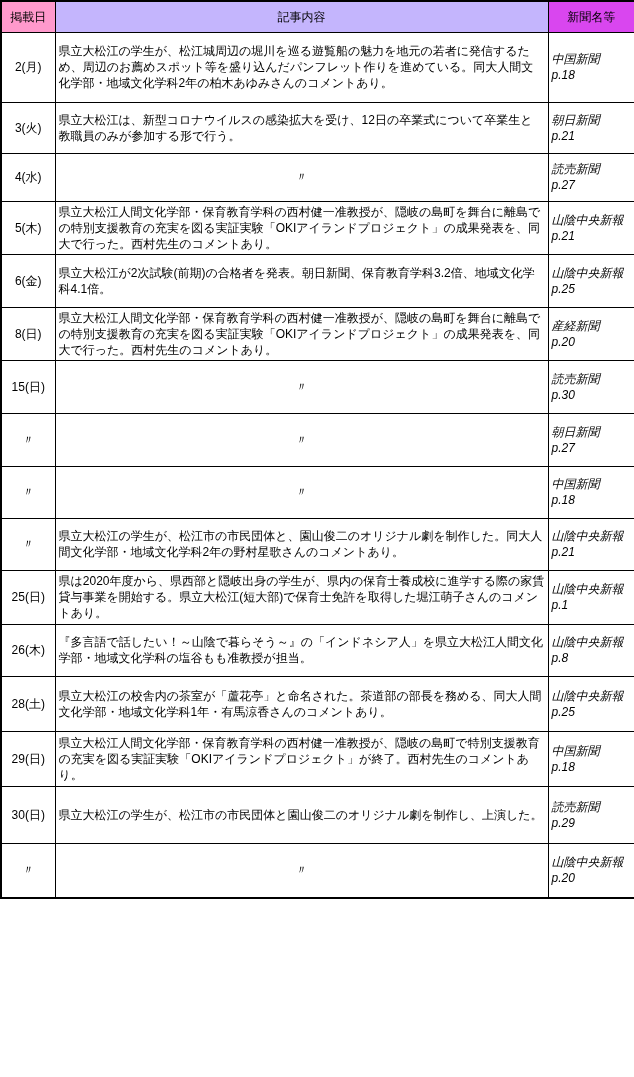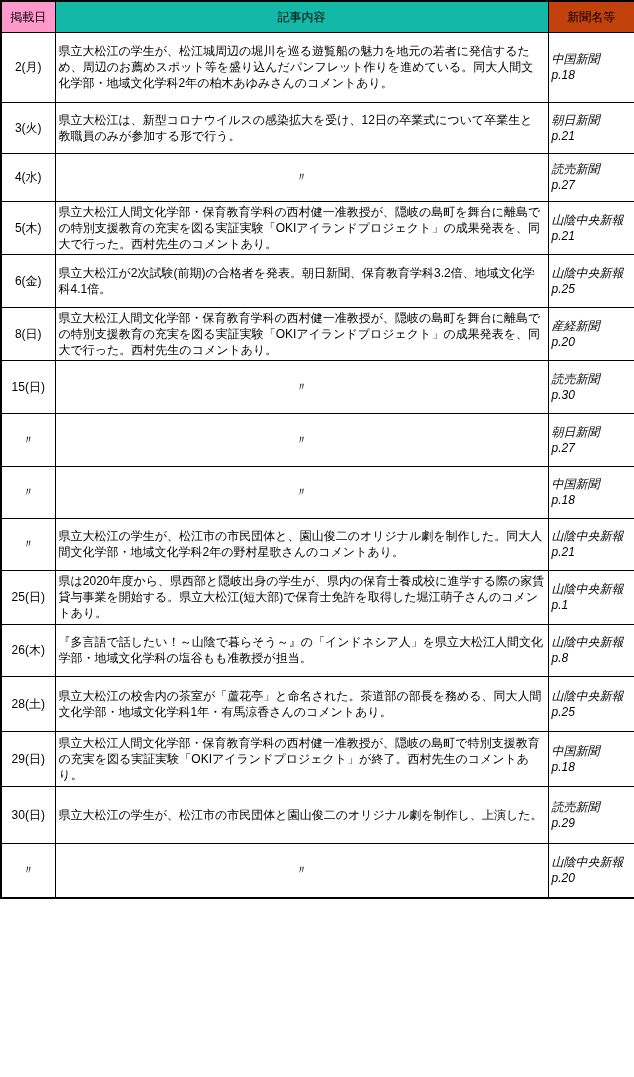--- a/index.html
+++ b/index.html
@@ -54,22 +54,22 @@
 <div id="sheet">
   <table class="news-table">
     <colgroup>
       <col style="width:54px">
       <col style="width:493px">
       <col style="width:87px">
     </colgroup>
     <thead>
       <tr class="header-row" style="height:31px">
         <th class="hdr" style="background:#FF99CC">掲載日</th>
-        <th class="hdr" style="background:#14b8a6">記事内容</th>
-        <th class="hdr" style="background:#c2410c">新聞名等</th>
+        <th class="hdr" style="background:#c4b5fd">記事内容</th>
+        <th class="hdr" style="background:#d946ef">新聞名等</th>
       </tr>
     </thead>
     <tbody>
       <tr style="height:70px">
         <td class="date-cell">2(月)</td>
         <td class="content-cell">県立大松江の学生が、松江城周辺の堀川を巡る遊覧船の魅力を地元の若者に発信するため、周辺のお薦めスポット等を盛り込んだパンフレット作りを進めている。同大人間文化学部・地域文化学科2年の柏木あゆみさんのコメントあり。</td>
         <td class="paper-cell">
           <span class="paper-name">中国新聞</span>
           <span class="paper-page">p.18</span>
         </td>

